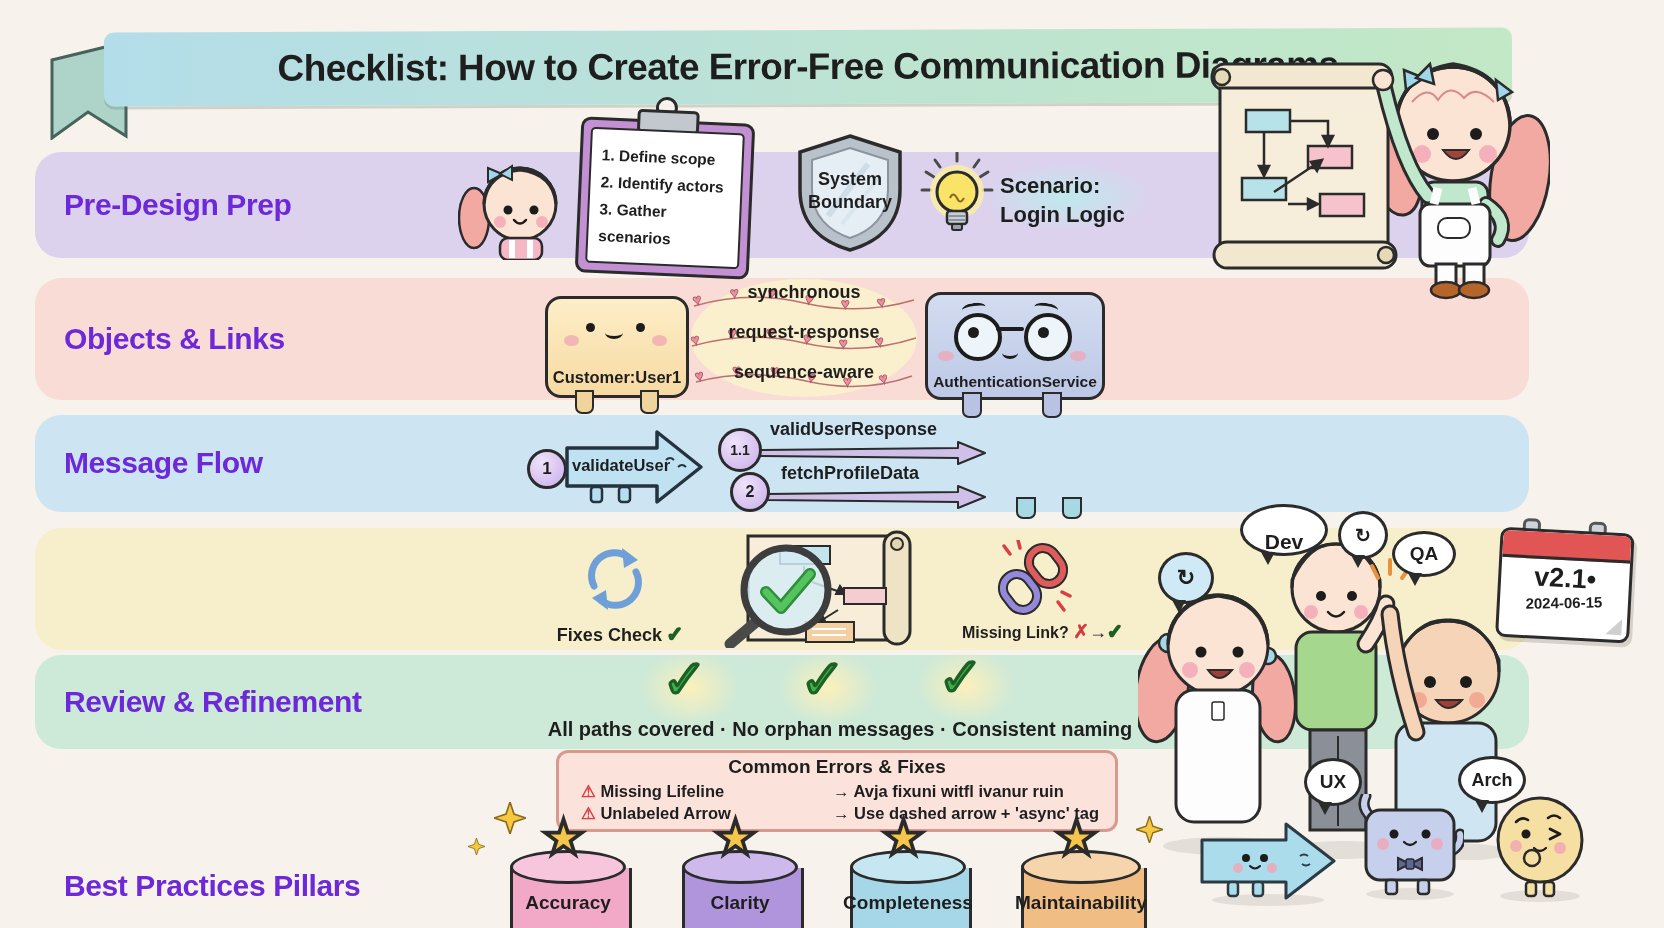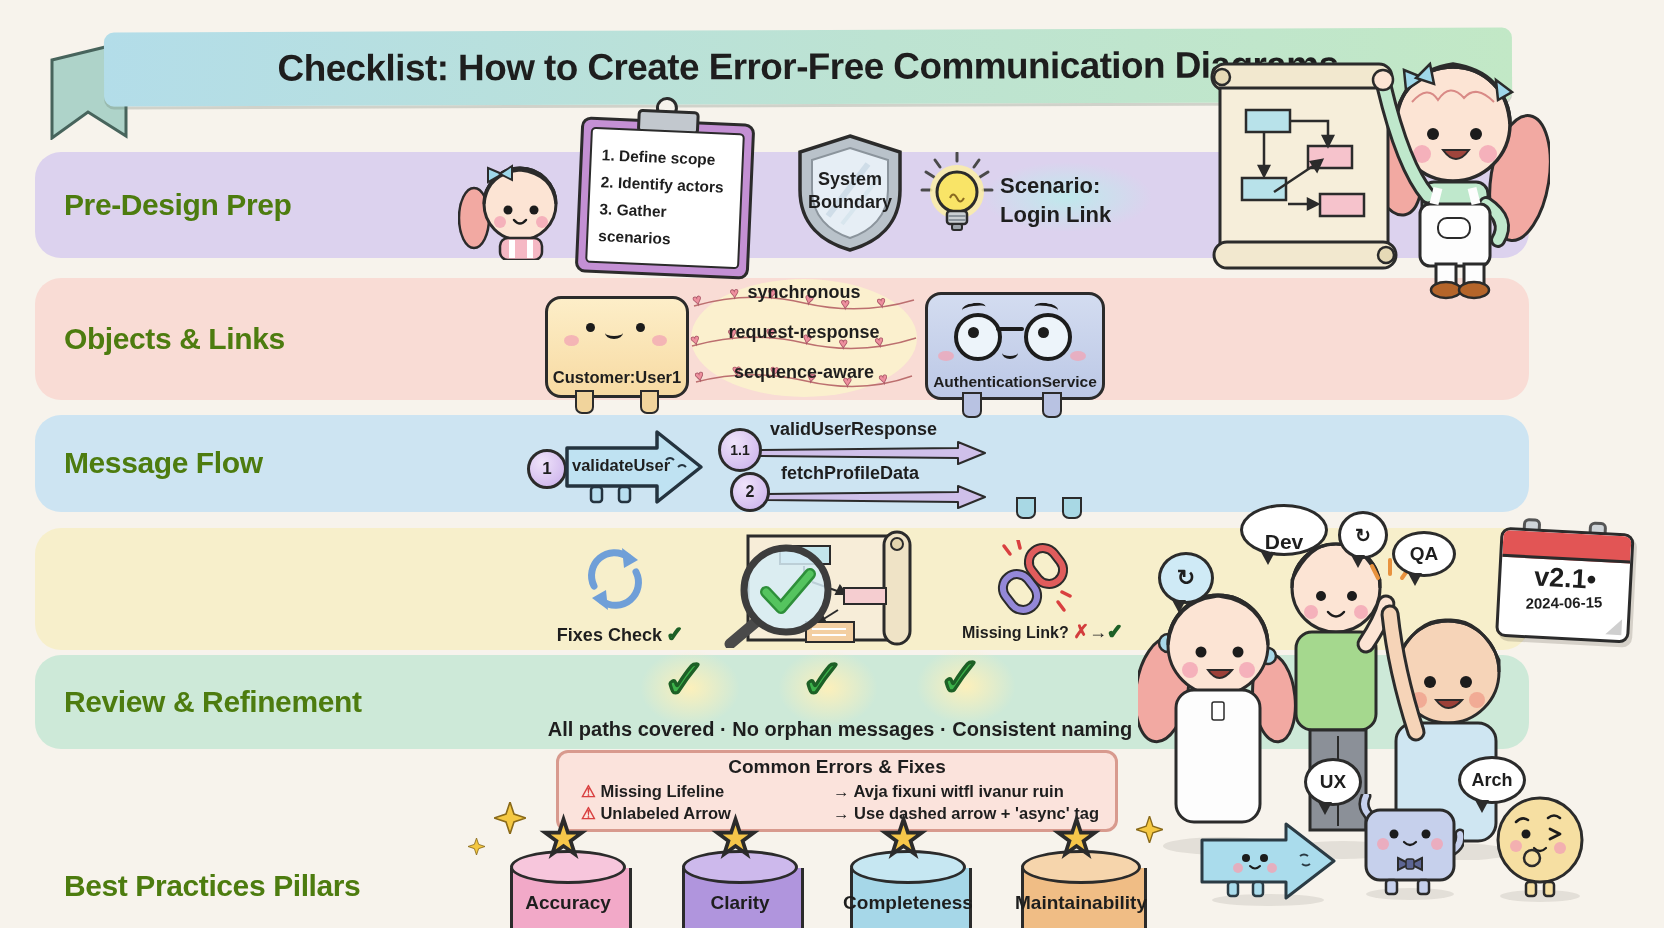--- a/index.html
+++ b/index.html
@@ -1,21 +1,21 @@
 <!DOCTYPE html>
 <html><head>
 <meta charset="utf-8">
 <style>
   html,body{margin:0;padding:0;background:#e9e6df;}
   .canvas{position:relative;width:1664px;height:928px;background:#f7f3ec;overflow:hidden;
           font-family:"Liberation Sans",sans-serif;color:#1e1e1e;}
   .abs{position:absolute;}
   .band{position:absolute;left:35px;width:1494px;border-radius:26px;}
   .bandlabel{position:absolute;left:64px;font-size:30px;font-weight:800;transform:translateY(-50%);
-             letter-spacing:-0.4px;white-space:nowrap;color:#4d7c0f;}
+             letter-spacing:-0.4px;white-space:nowrap;color:#6d28d9;}
   .bubble{position:absolute;background:#ffffff;border:3px solid #2b2b2b;border-radius:50%;
           display:flex;align-items:center;justify-content:center;font-weight:800;z-index:8;}
   .bubble::after{content:"";position:absolute;bottom:-12px;left:22%;width:0;height:0;
           border-left:7px solid transparent;border-right:7px solid transparent;border-top:13px solid #2b2b2b;}
   .badge{position:absolute;border-radius:50%;background:radial-gradient(circle at 35% 30%,#efe3fa,#c9aeea);
          border:3px solid #2b2b2b;display:flex;align-items:center;justify-content:center;font-weight:800;z-index:4;}
   .eye{position:absolute;background:#1c1c1c;border-radius:50%;}
   .blush{position:absolute;background:#f2a4b4;border-radius:50%;opacity:.75;}
   .smile{position:absolute;width:18px;height:9px;border-bottom:3px solid #1c1c1c;border-radius:50%;}
   .leg{position:absolute;border:2.5px solid #2b2b2b;border-radius:0 0 7px 7px;}
@@ -107,21 +107,21 @@
     <path d="M32,46 q3,-7 7,0 q3,7 7,0" fill="none" stroke="#8a6a20" stroke-width="2"></path>
     <rect x="29" y="59" width="20" height="13" rx="3" fill="#c9ced2" stroke="#2b2b2b" stroke-width="2.5"></rect>
     <line x1="30" y1="64" x2="48" y2="64" stroke="#8b949c" stroke-width="2"></line>
     <line x1="30" y1="68" x2="48" y2="68" stroke="#8b949c" stroke-width="2"></line>
     <rect x="34" y="72" width="10" height="6" rx="2" fill="#9aa1a8" stroke="#2b2b2b" stroke-width="2"></rect>
   </svg>
   <div class="abs" style="left:982px;top:162px;width:170px;height:70px;border-radius:50%;z-index:3;
               background:radial-gradient(closest-side,#bfe9ec,rgba(191,233,236,0));"></div>
   <div class="abs" style="left:1000px;top:172px;z-index:4;font-size:22px;font-weight:800;line-height:1.3;">
     <div>Scenario:</div>
-    <div>Login Link</div>
+    <div>Login Logic</div>
   </div>
 
   <svg class="abs" style="left:1198px;top:6px;z-index:5" width="352" height="294" viewBox="0 0 352 294">
     <ellipse cx="195" cy="152" rx="27" ry="58" fill="#f2a9a2" stroke="#2b2b2b" stroke-width="3" transform="rotate(-12 195 152)"></ellipse>
     <ellipse cx="322" cy="172" rx="29" ry="63" fill="#f2a9a2" stroke="#2b2b2b" stroke-width="3" transform="rotate(9 322 172)"></ellipse>
 
     <rect x="14" y="58" width="180" height="26" rx="13" fill="#f2e8cf" stroke="#2b2b2b" stroke-width="3"></rect>
     <circle cx="24" cy="71" r="8" fill="#e6dab6" stroke="#2b2b2b" stroke-width="2.5"></circle>
     <rect x="22" y="82" width="168" height="158" fill="#f6eeda" stroke="#2b2b2b" stroke-width="3"></rect>
     <rect x="16" y="236" width="182" height="26" rx="13" fill="#f2e8cf" stroke="#2b2b2b" stroke-width="3"></rect>

